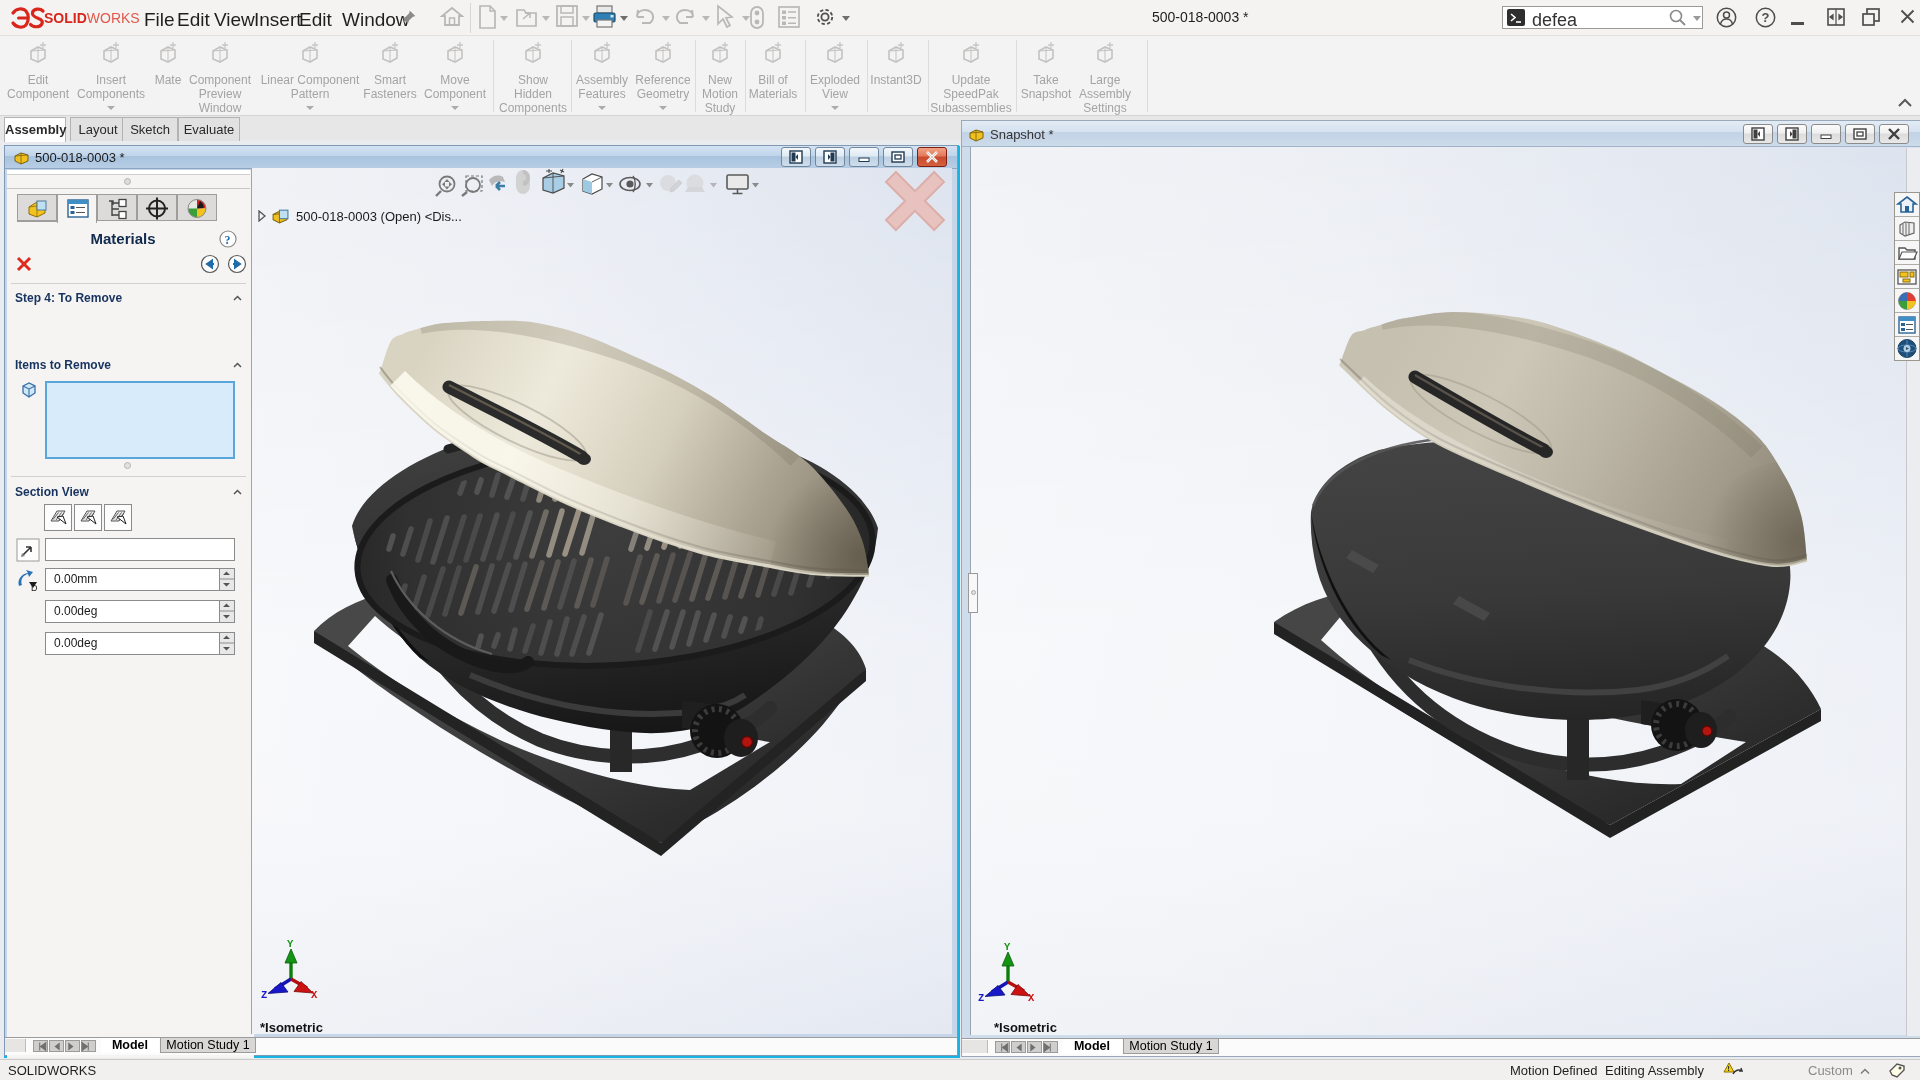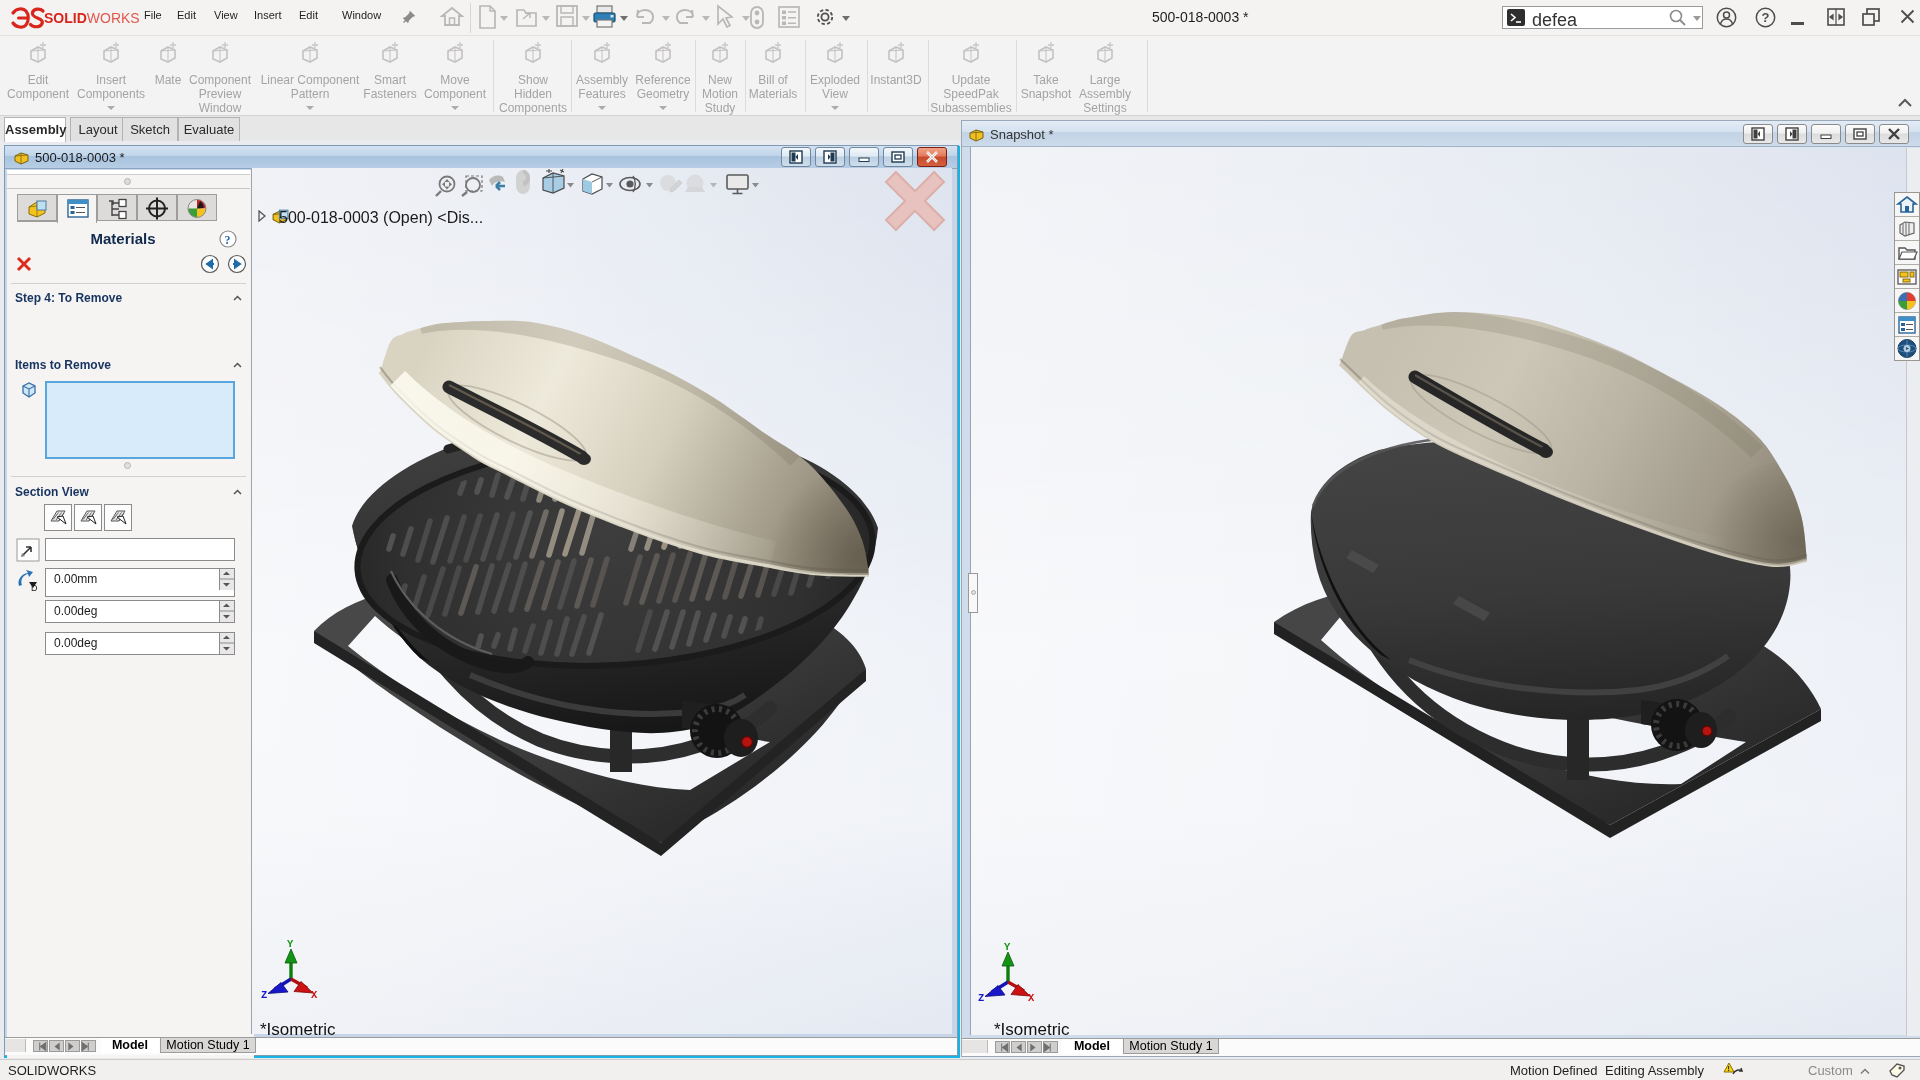--- a/index.html
+++ b/index.html
@@ -1,18 +1,18 @@
 <!DOCTYPE html>
 <html><head><meta charset="utf-8">
 <style>
 *{margin:0;padding:0;box-sizing:border-box}
 html,body{width:1920px;height:1080px;overflow:hidden;font-family:"Liberation Sans",sans-serif;background:#e9ebee}
 .abs{position:absolute}
 #topbar{left:0;top:0;width:1920px;height:36px;background:#f4f3f2;border-bottom:1px solid #e2e1e0}
-.menu{font-size:11px;color:#1f1f1f}
+.menu{font-size:19px;color:#1f1f1f}
 #ribbon{left:0;top:36px;width:1920px;height:79px;background:#f4f3f3}
 .rlabel{position:absolute;font-size:12px;color:#a4a4a4;text-align:center;line-height:14px;white-space:pre}
 .rsep{position:absolute;top:4px;width:1px;height:72px;background:#dddcdc}
 .rarrow{position:absolute;width:0;height:0;border-left:4px solid transparent;border-right:4px solid transparent;border-top:4px solid #ababab}
 #cmdtabs{left:0;top:115px;width:1920px;height:25px;background:#e8e7e7;border-top:1px solid #d5d4d4}
 .ctab{position:absolute;top:1px;height:24px;font-size:13px;color:#2a2a2a;text-align:center;line-height:23px;background:#e2e1e1;border:1px solid #b3b3b3;border-bottom:none}
 #statusbar{left:0;top:1059px;width:1920px;height:21px;background:#f1f0ef;border-top:1px solid #cbcbcb;font-size:13px;color:#1e1e1e}
 
 #lwin{left:4px;top:145px;width:954px;height:911px;background:#c6d6e8;border:1px solid #7e99b5;box-shadow:1px 0 0 #17b3e2,2px 1px 0 #17b3e2,0 2px 0 #17b3e2,2px 2px 0 #17b3e2}
 #lwin .tbar{position:absolute;left:0;top:0;width:100%;height:23px;background:linear-gradient(#d3e2f2 0%,#c0d5ea 45%,#a8c3de 46%,#b7cde5 100%);border-bottom:1px solid #8aa5c0}
@@ -29,21 +29,21 @@
 .pmfield{position:absolute;background:#fff;border:1px solid #8b8b8b;font-size:12px;color:#1a1a1a;line-height:20px;padding-left:8px}
 .spin{position:absolute;width:15px;background:#e9e8e8;border-left:1px solid #8b8b8b}
 
 #lview{left:246px;top:22px;width:701px;height:866px;border-left:1px solid #9aa5b1;background:linear-gradient(100deg,#f1f2f6 0%,#ebeef4 35%,#d9e0ed 100%)}
 #lview .wash{position:absolute;left:0;top:0;width:100%;height:100%;background:linear-gradient(180deg,rgba(255,255,255,0) 0%,rgba(255,255,255,0.55) 55%,rgba(252,252,253,0.65) 75%,rgba(244,245,248,0.4) 100%)}
 #rview{left:8px;top:26px;width:950px;height:888px;border-left:1px solid #9aa5b1;background:linear-gradient(100deg,#f2f3f7 0%,#eceff4 35%,#d9e0ed 100%)}
 #rview .wash{position:absolute;left:0;top:0;width:100%;height:100%;background:linear-gradient(180deg,rgba(255,255,255,0) 0%,rgba(255,255,255,0.5) 55%,rgba(252,252,253,0.6) 75%,rgba(244,245,248,0.4) 100%)}
 .mstabs{position:absolute;left:0;bottom:0;width:100%;height:18px;background:#fbfbfb;border-top:1px solid #9c9c9c}
 .mstab{position:absolute;top:0;height:15px;font-size:12.5px;line-height:14px;text-align:center}
 .navbtn{position:absolute;top:2px;width:15px;height:12px;background:#cfcecd;border:1px solid #9b9b9b}
-.iso{position:absolute;font-size:17px;font-weight:normal;color:#111}
+.iso{position:absolute;font-size:13px;font-weight:bold;color:#111}
 </style></head>
 <body>
 
 <div class="abs" id="topbar">
   <svg class="abs" style="left:10px;top:5px" width="210" height="26" viewBox="0 0 210 26">
     <path d="M3 8 C6 3.5 13 2.5 16 6 C19 9.5 19 16.5 16 20 C13 23.5 6 22.5 3 18" stroke="#d9261c" stroke-width="3.2" fill="none" stroke-linecap="round"></path>
       <path d="M8.5 13 H17" stroke="#d9261c" stroke-width="3" stroke-linecap="round"></path>
     <path d="M33 6 C30 3 23.5 3.5 22.5 7.5 C21.5 11 26 12.5 28.5 13.5 C31.5 14.5 33.5 16.5 31.5 19.5 C29.5 22.5 23 22.5 20.5 19.5" stroke="#d9261c" stroke-width="3.2" fill="none" stroke-linecap="round"></path>
     <text x="34" y="17.5" font-size="14" font-weight="bold" fill="#d9261c" font-family="Liberation Sans,sans-serif" letter-spacing="0">SOLID<tspan font-weight="normal" fill="#e2584c">WORKS</tspan></text>
   </svg>
@@ -540,21 +540,21 @@
         <rect x="1" y="1" width="22" height="22" fill="#fdfdfd" stroke="#9a9a9a" stroke-width="1"></rect>
         <path d="M6 18 L15 9 M15 9 h-5 M15 9 v5" stroke="#333" stroke-width="1.6" fill="none"></path>
         <path d="M5 19 l4 -1 l-3 -3 Z" fill="#888"></path>
       </svg>
     <div class="pmfield" style="left:38px;top:368px;width:190px;height:23px"></div>
     <svg class="abs" style="left:8px;top:398px" width="26" height="24" viewBox="0 0 26 24">
         <path d="M4 18 C2 12 6 6 13 5 L11 2 L18 4 L14 9 L13 6 C8 7 5 12 7 17 Z" fill="#2a72b5"></path>
         <path d="M14 14 L22 14 L18 20 Z" fill="#1a1a1a"></path>
         <text x="16" y="23" font-size="9" fill="#1a1a1a" font-family="Liberation Sans,sans-serif">D</text>
       </svg>
-    <div class="pmfield" style="left:38px;top:398px;width:190px;height:29px">0.00mm</div>
+    <div class="pmfield" style="left:38px;top:398px;width:190px;height:23px">0.00mm</div>
     <div class="pmfield" style="left:38px;top:430px;width:190px;height:23px">0.00deg</div>
     <div class="pmfield" style="left:38px;top:462px;width:190px;height:23px">0.00deg</div>
     <div class="spin" style="left:212px;top:399px;height:21px"></div>
     <div class="spin" style="left:212px;top:431px;height:21px"></div>
     <div class="spin" style="left:212px;top:463px;height:21px"></div>
     <svg class="abs" style="left:212px;top:399px" width="15" height="85" viewBox="0 0 15 85">
         <g id="spinglyph">
           <path d="M4 6 L7.5 2.5 L11 6 Z M4 14 L11 14 L7.5 17.5 Z" fill="#555"></path>
           <path d="M0 10 H15" stroke="#8b8b8b" stroke-width="1"></path>
         </g>
@@ -815,21 +815,21 @@
         </g>
       </svg>
     <svg class="abs" style="left:5px;top:42px" width="10" height="12" viewBox="0 0 10 12">
         <path d="M2 1 L8 6 L2 11 Z" fill="none" stroke="#555" stroke-width="1.3"></path>
       </svg>
 <svg class="abs" style="left:19px;top:39px" width="18" height="18" viewBox="0 0 17 17">
         <path d="M2 7 L8 4 L15 6 L15 12 L8 15 L2 12 Z" fill="#f0c020" stroke="#7a6210" stroke-width="1"></path>
         <path d="M8 4 L8 15 M2 7 L15 6" stroke="#7a6210" stroke-width="0.8" fill="none"></path>
         <rect x="8" y="3" width="8" height="8" fill="#bfe0f2" stroke="#4a7c9e" stroke-width="1"></rect>
       </svg>
-<span class="abs" style="left:27px;top:41px;font-size:16px;color:#1a1a1a">500-018-0003 (Open) &lt;Dis...</span>
+<span class="abs" style="left:44px;top:41px;font-size:13px;color:#1a1a1a">500-018-0003 (Open) &lt;Dis...</span>
     <span class="iso" style="left:8px;top:852px">*Isometric</span>
   </div>
   <div class="mstabs">
     <div class="abs" style="left:0;top:1px;width:21px;height:13px;background:#e6e5e4;border-right:1px solid #bbb"></div>
     <div class="navbtn" style="left:28px"></div>
       <div class="navbtn" style="left:44px"></div>
       <div class="navbtn" style="left:60px"></div>
       <div class="navbtn" style="left:76px"></div>
     <svg class="abs" style="left:28px;top:2px" width="62" height="13" viewBox="0 0 64 15">
         <g fill="#6f6f6f">

